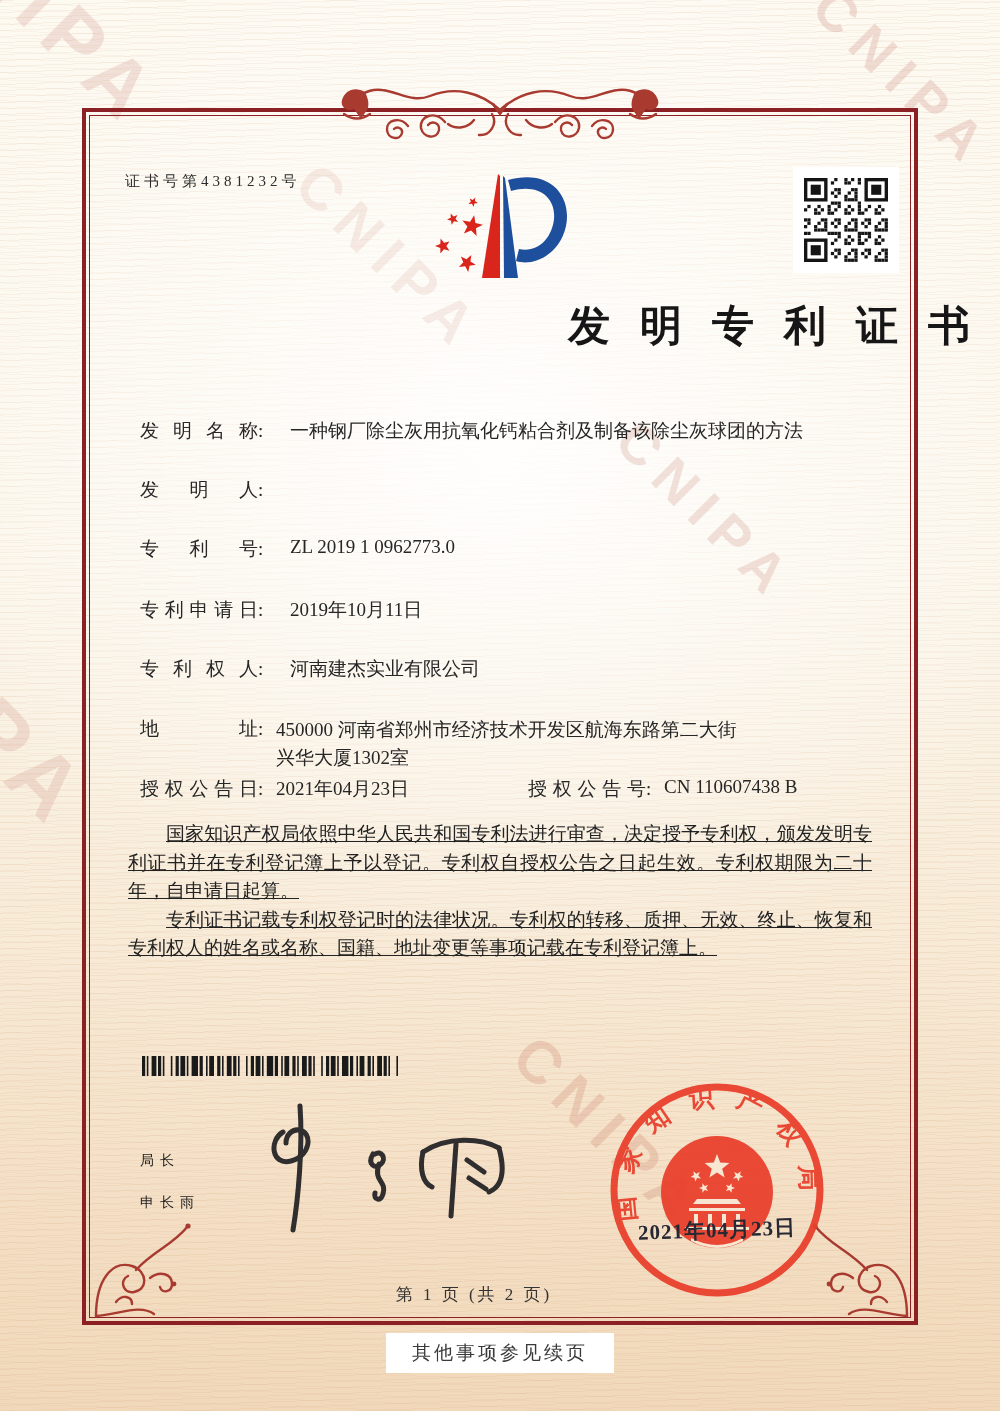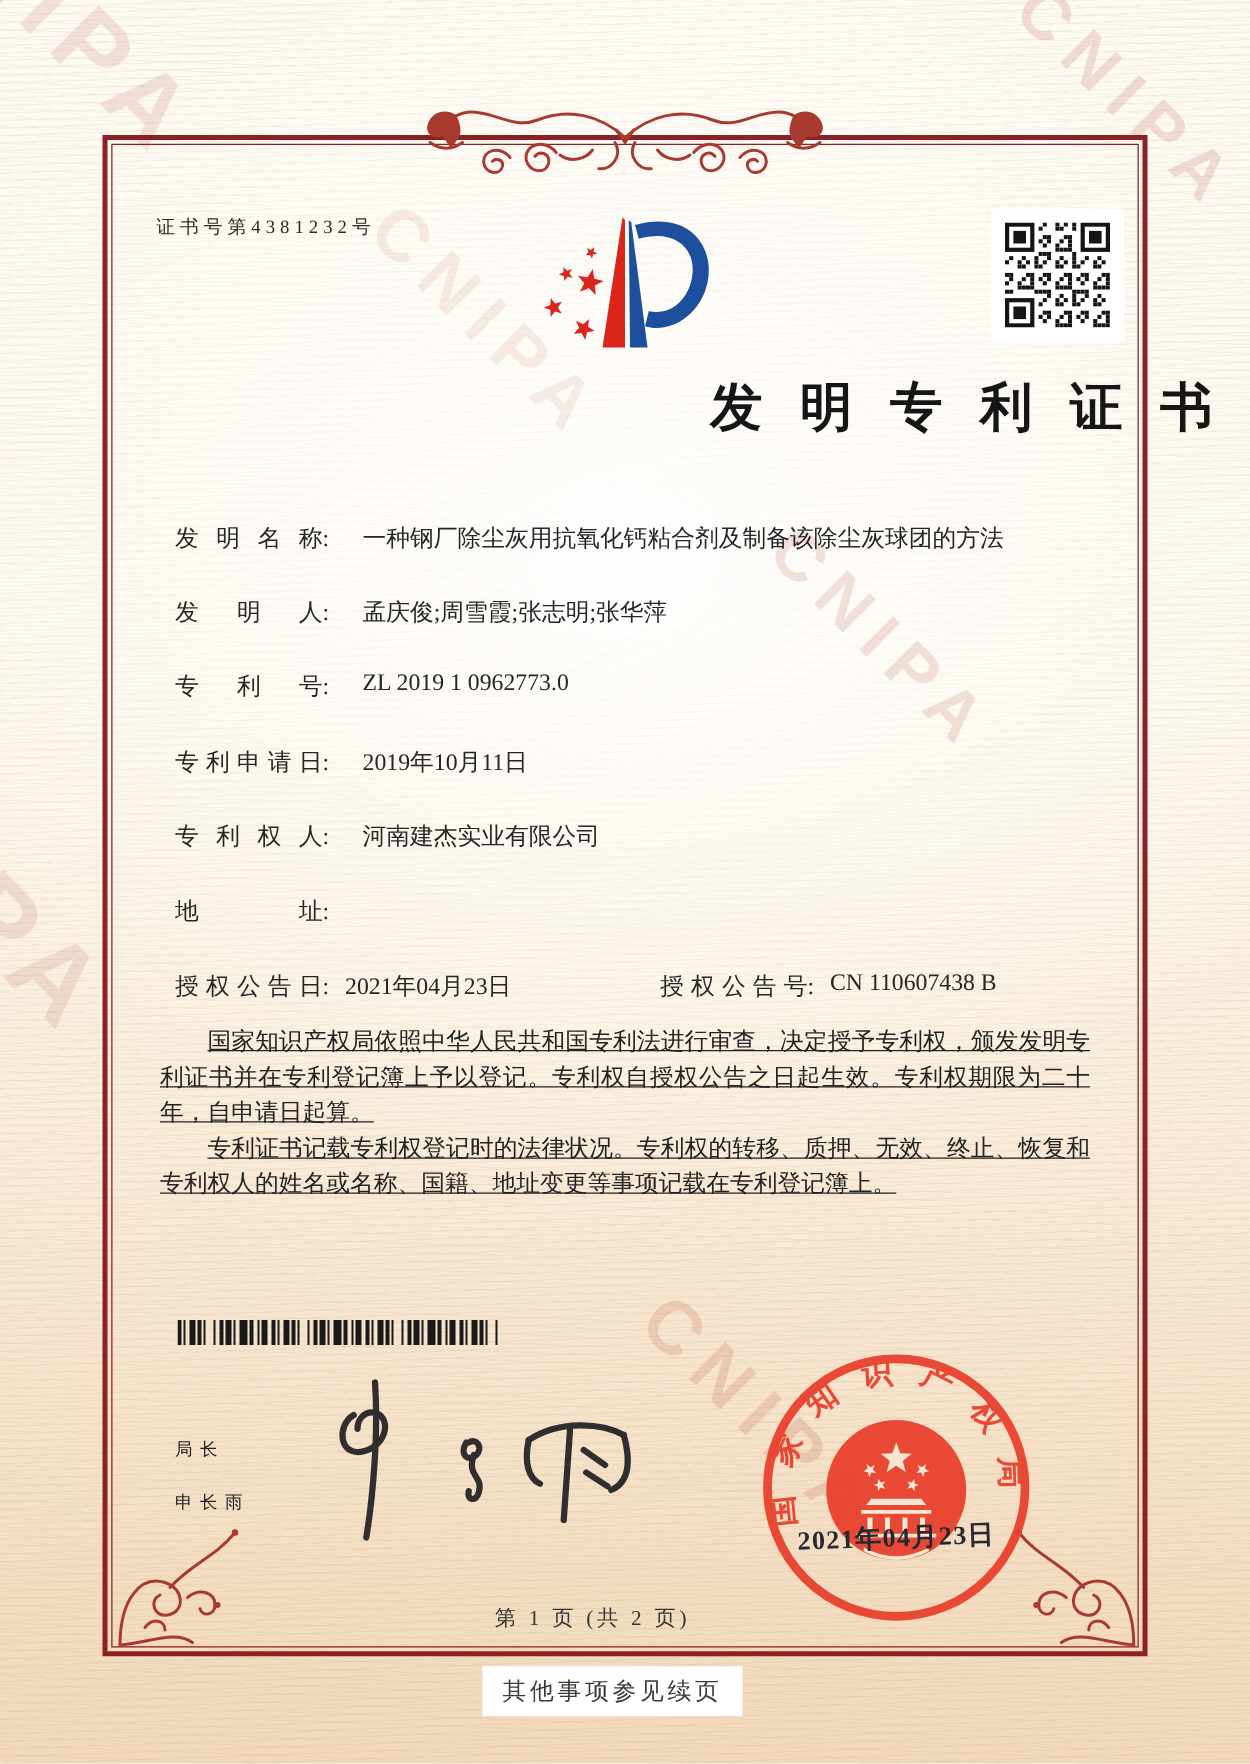--- a/index.html
+++ b/index.html
@@ -71,21 +71,21 @@
   #seal{position:absolute;left:597px;top:1070px;z-index:4;opacity:0.94;}
   #seal-date{
     position:absolute;left:610px;top:1216px;width:214px;z-index:5;text-align:center;
     font-size:21px;font-weight:bold;color:#262833;letter-spacing:1px;transform:rotate(-2deg);
   }
   #page-info{
     position:absolute;left:0;top:1283px;width:948px;z-index:3;text-align:center;
     font-size:17px;letter-spacing:3px;color:#333;
   }
   #cont-box{
-    position:absolute;left:386px;top:1333px;width:208px;height:40px;z-index:3;
+    position:absolute;left:386px;top:1333px;width:228px;height:40px;z-index:3;
     background:#ffffff;display:flex;align-items:center;justify-content:center;
     font-size:19px;letter-spacing:3px;color:#3a3a3a;
   }
   #seal-arc-text{font-size:25px;font-weight:bold;letter-spacing:20px;}
 </style>
 </head>
 <body>
 
 <div id="page">
 
@@ -337,21 +337,20 @@
           <span>称</span>
         </span><span class="colon">:</span></span>
     <span class="fval">一种钢厂除尘灰用抗氧化钙粘合剂及制备该除尘灰球团的方法</span>
   </div>
   <div class="row" id="row1">
     <span class="lbl"><span class="jchars">
           <span>发</span>
           <span>明</span>
           <span>人</span>
         </span><span class="colon">:</span></span>
-    <span class="fval">孟庆俊;周雪霞;张志明;张华萍</span>
   </div>
   <div class="row" id="row2">
     <span class="lbl"><span class="jchars">
           <span>专</span>
           <span>利</span>
           <span>号</span>
         </span><span class="colon">:</span></span>
     <span class="fval">ZL 2019 1 0962773.0</span>
   </div>
   <div class="row" id="row3">
@@ -371,20 +370,24 @@
           <span>权</span>
           <span>人</span>
         </span><span class="colon">:</span></span>
     <span class="fval">河南建杰实业有限公司</span>
   </div>
   <div class="row" id="row5">
     <span class="lbl"><span class="jchars">
           <span>地</span>
           <span>址</span>
         </span><span class="colon">:</span></span>
+    <span class="two-line">
+      <div>450000 河南省郑州市经济技术开发区航海东路第二大街</div>
+      <div>兴华大厦1302室</div>
+    </span>
   </div>
   <div class="row" id="row6">
     <span class="lbl"><span class="jchars">
           <span>授</span>
           <span>权</span>
           <span>公</span>
           <span>告</span>
           <span>日</span>
         </span><span class="colon">:</span></span>
     <span class="fval">2021年04月23日</span>

